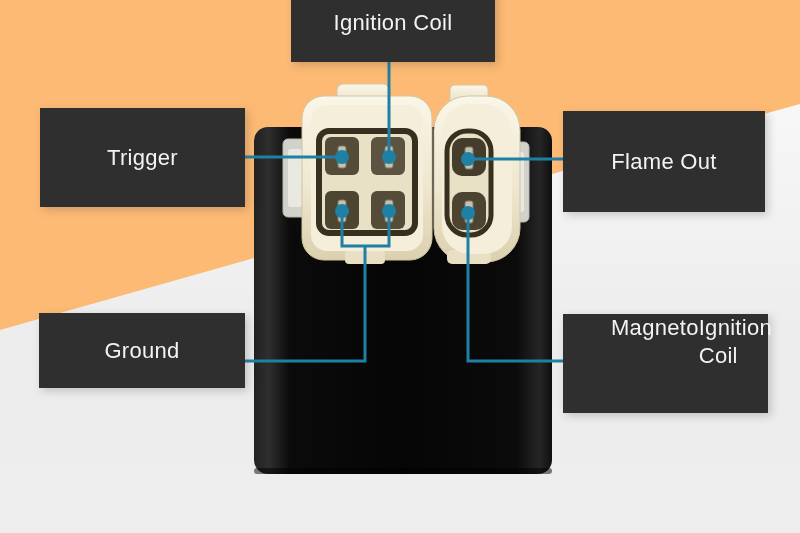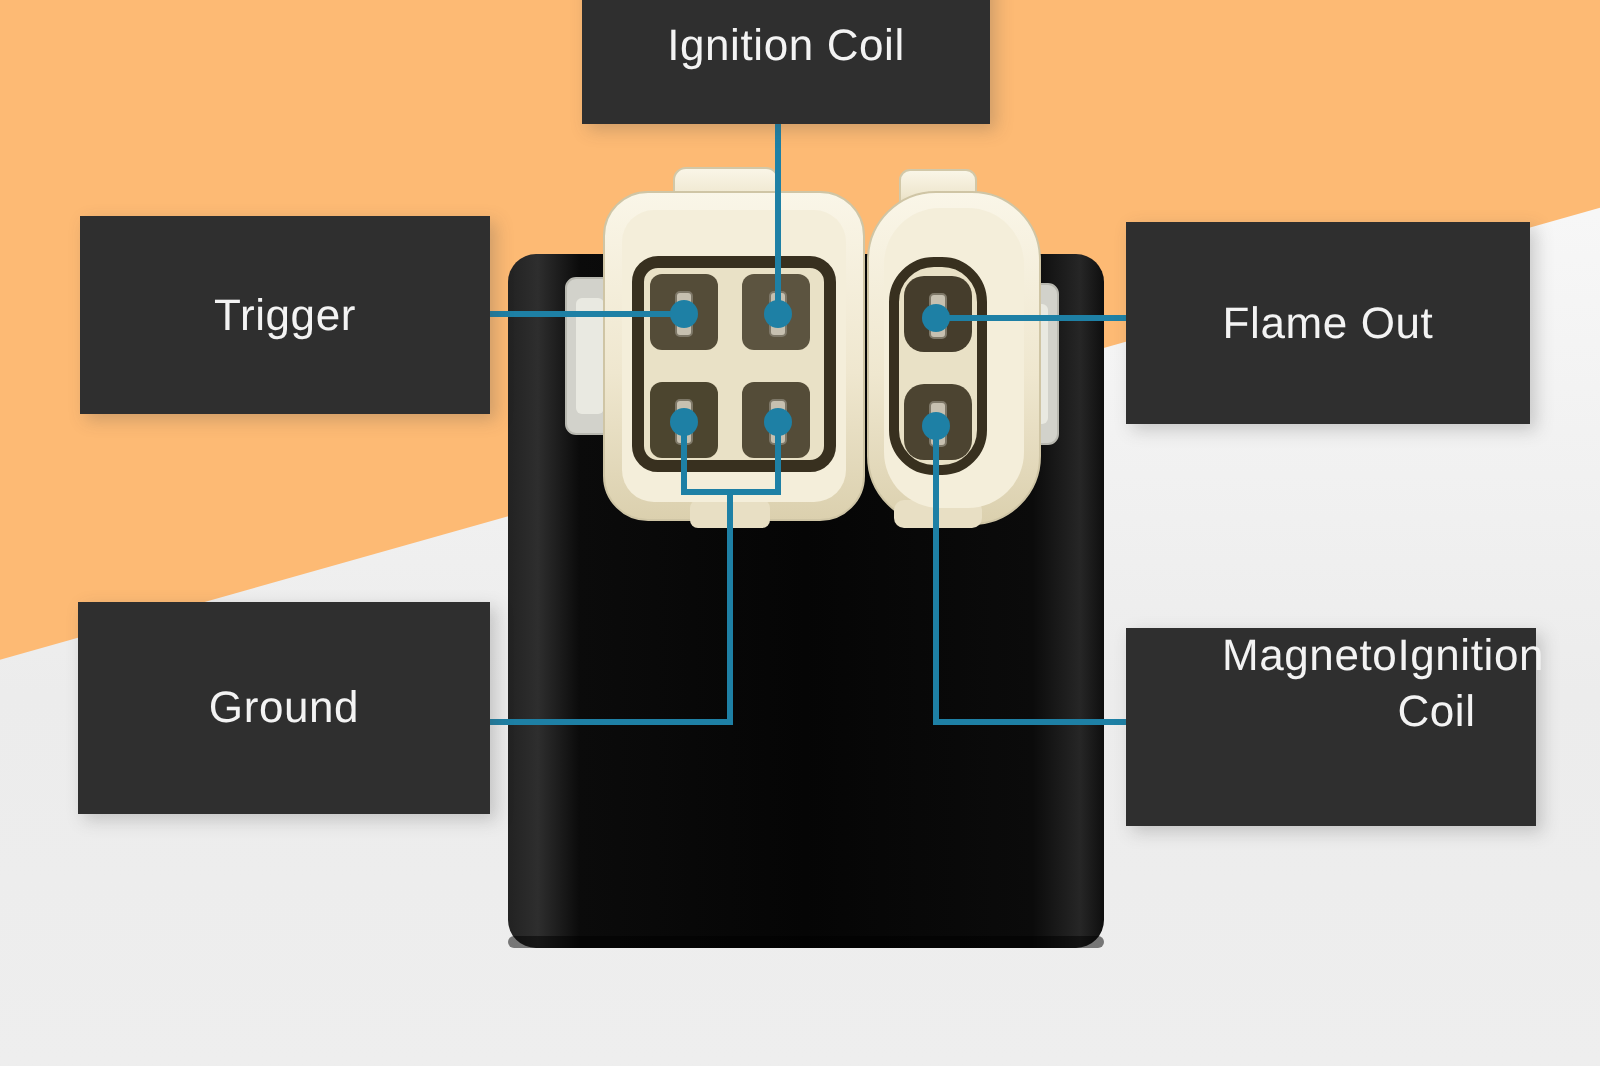--- a/index.html
+++ b/index.html
@@ -31,21 +31,21 @@
     font-weight: 400;
     letter-spacing: 0.3px;
     display: flex;
     align-items: center;
     justify-content: center;
     box-shadow: 3px 3px 8px rgba(70,70,70,0.25);
   }
   .label--ignition { left: 291px; top: -30px; width: 204px; height: 92px; padding-top: 14px; box-sizing: border-box; }
   .label--trigger  { left: 40px;  top: 108px; width: 205px; height: 99px; }
   .label--flame    { left: 563px; top: 111px; width: 202px; height: 101px; }
-  .label--ground   { left: 39px;  top: 301px; width: 206px; height: 106px; align-items: center; }
+  .label--ground   { left: 39px;  top: 313px; width: 206px; height: 75px; align-items: center; }
   .label--magneto  {
     left: 563px; top: 314px; width: 205px; height: 99px;
     flex-direction: row;
     align-items: flex-start;
     justify-content: center;
     padding-left: 52px;
     box-sizing: border-box;
     line-height: 1.25;
   }
 </style>

